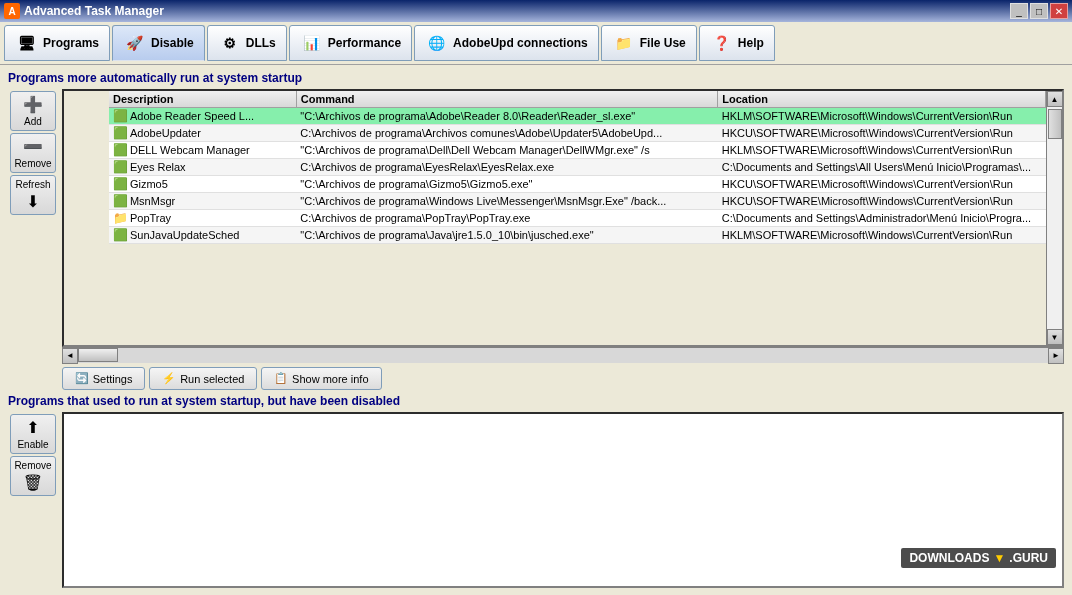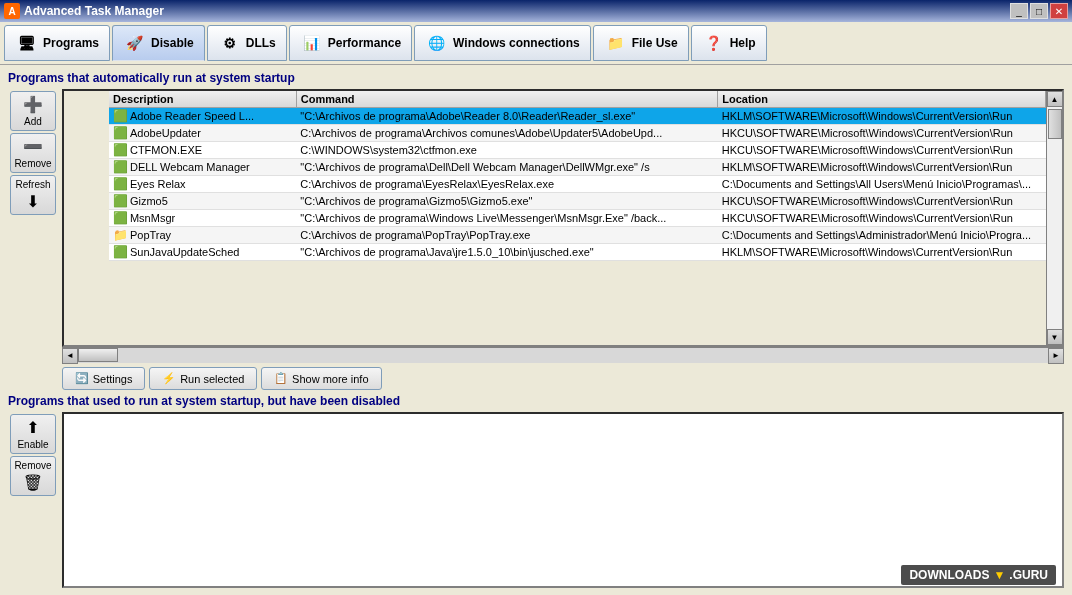--- a/index.html
+++ b/index.html
@@ -205,21 +205,21 @@
       border-radius: 3px;
       cursor: pointer;
       font-size: 11px;
       display: flex;
       align-items: center;
       gap: 4px;
     }
 
     .watermark {
       position: absolute;
-      bottom: 3px;
+      bottom: 20px;
       right: 8px;
       background: rgba(0,0,0,0.7);
       color: white;
       padding: 3px 8px;
       font-size: 12px;
       font-weight: bold;
       border-radius: 2px;
       display: flex;
       align-items: center;
       gap: 4px;
@@ -280,36 +280,36 @@
   <div class="tab-btn">
     <span class="tab-icon">⚙</span>
     <span>DLLs</span>
   </div>
   <div class="tab-btn">
     <span class="tab-icon">📊</span>
     <span>Performance</span>
   </div>
   <div class="tab-btn">
     <span class="tab-icon">🌐</span>
-    <span>Windows connections</span>
+    <span>AdobeUpd connections</span>
   </div>
   <div class="tab-btn">
     <span class="tab-icon">📁</span>
     <span>File Use</span>
   </div>
   <div class="tab-btn">
     <span class="tab-icon">❓</span>
     <span>Help</span>
   </div>
 </div>
 
 <div class="main">
 
   <div style="display:flex;flex-direction:column;flex:1.4;">
-    <div class="section-title">Programs that automatically run at system startup</div>
+    <div class="section-title">Programs more automatically run at system startup</div>
     <div style="display:flex;flex:1;gap:4px;">
 
       <div class="side-buttons">
         <div class="side-btn">
           <span class="side-btn-icon">➕</span>
           <span>Add</span>
         </div>
         <div class="side-btn">
           <span class="side-btn-icon">➖</span>
           <span>Remove</span>
@@ -325,33 +325,28 @@
           <div class="scrollable-table">
             <table class="data-table">
               <thead>
                 <tr>
                   <th style="min-width:160px;">Description</th>
                   <th style="min-width:360px;">Command</th>
                   <th style="min-width:280px;">Location</th>
                 </tr>
               </thead>
               <tbody id="startup-table-body">
-              <tr style="background: #0ea5e9;">
+              <tr style="background: #86efac;">
                     <td><span style="font-size:12px;margin-right:2px;">🟩</span>Adobe Reader Speed L...</td>
                     <td style="max-width: 360px; overflow: hidden; text-overflow: ellipsis;">"C:\Archivos de programa\Adobe\Reader 8.0\Reader\Reader_sl.exe"</td>
                     <td style="max-width: 280px; overflow: hidden; text-overflow: ellipsis;">HKLM\SOFTWARE\Microsoft\Windows\CurrentVersion\Run</td>
                   </tr>
                   <tr>
                     <td><span style="font-size:12px;margin-right:2px;">🟩</span>AdobeUpdater</td>
                     <td style="max-width: 360px; overflow: hidden; text-overflow: ellipsis;">C:\Archivos de programa\Archivos comunes\Adobe\Updater5\AdobeUpd...</td>
-                    <td style="max-width: 280px; overflow: hidden; text-overflow: ellipsis;">HKCU\SOFTWARE\Microsoft\Windows\CurrentVersion\Run</td>
-                  </tr>
-                  <tr>
-                    <td><span style="font-size:12px;margin-right:2px;">🟩</span>CTFMON.EXE</td>
-                    <td style="max-width: 360px; overflow: hidden; text-overflow: ellipsis;">C:\WINDOWS\system32\ctfmon.exe</td>
                     <td style="max-width: 280px; overflow: hidden; text-overflow: ellipsis;">HKCU\SOFTWARE\Microsoft\Windows\CurrentVersion\Run</td>
                   </tr>
                   <tr>
                     <td><span style="font-size:12px;margin-right:2px;">🟩</span>DELL Webcam Manager</td>
                     <td style="max-width: 360px; overflow: hidden; text-overflow: ellipsis;">"C:\Archivos de programa\Dell\Dell Webcam Manager\DellWMgr.exe" /s</td>
                     <td style="max-width: 280px; overflow: hidden; text-overflow: ellipsis;">HKLM\SOFTWARE\Microsoft\Windows\CurrentVersion\Run</td>
                   </tr>
                   <tr>
                     <td><span style="font-size:12px;margin-right:2px;">🟩</span>Eyes Relax</td>
                     <td style="max-width: 360px; overflow: hidden; text-overflow: ellipsis;">C:\Archivos de programa\EyesRelax\EyesRelax.exe</td>

